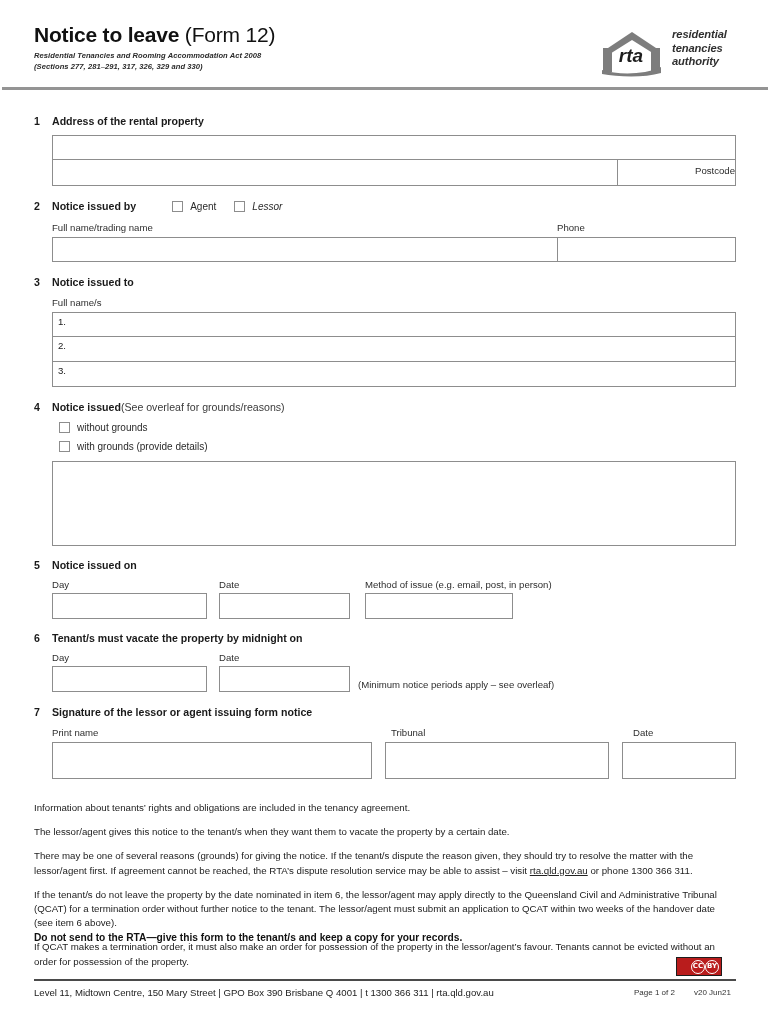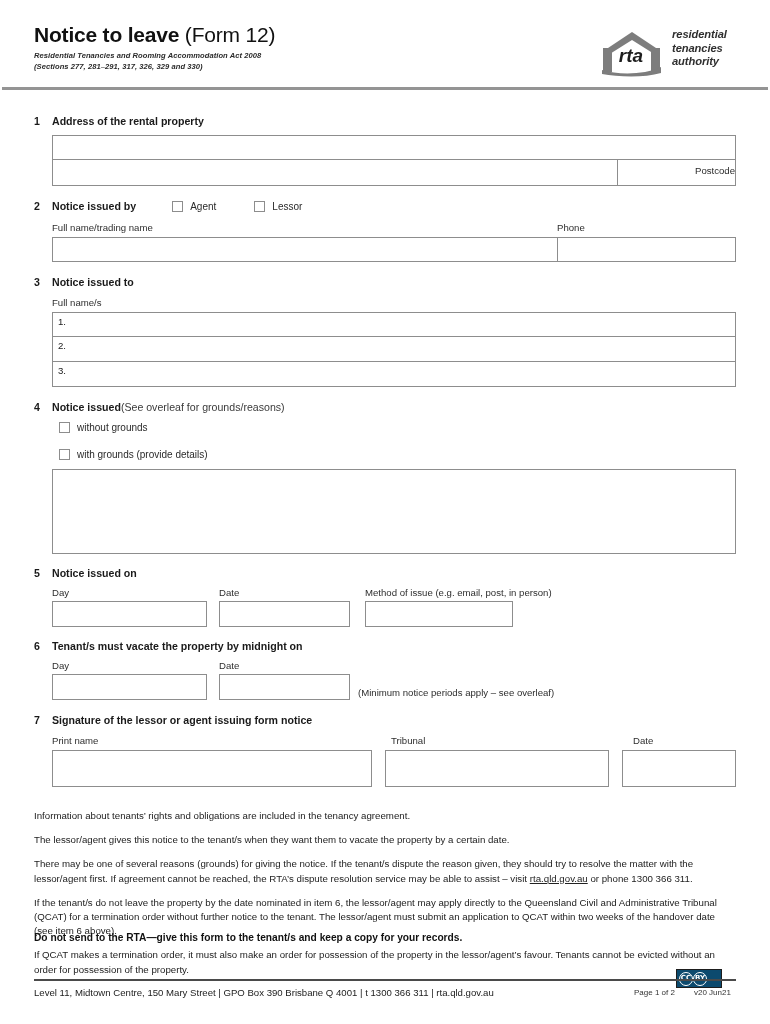--- a/index.html
+++ b/index.html
@@ -153,27 +153,26 @@
   .footer-ver {
     position: absolute;
     left: 694px; top: 988px;
     font-size: 8px;
     color: #333;
   }
   .cc-badge {
     position: absolute;
     left: 676px; top: 957px;
     width: 46px; height: 19px;
-    background: #0c4a6e;
+    background: #b91c1c;
     border: 1px solid #1d1d1d;
     display: flex;
     align-items: center;
-    justify-content: flex-start;
+    justify-content: flex-end;
     padding: 0 2px;
-    margin-top: 12px;
   }
   .cc-circ {
     width: 14px; height: 14px;
     border-radius: 50%;
     border: 1.6px solid #ffffff;
     color: #ffffff;
     font-size: 7px;
     font-weight: bold;
     display: flex;
     align-items: center;
@@ -235,21 +234,21 @@
       </div>
     </div>
 
     <div class="sec-head" style="margin-top:14px; align-items:center;">
       <span class="sec-num">2</span>
       <span class="sec-title">Notice issued by</span>
       <span class="cb-row" style="margin-left:36px;">
         <span class="cb"></span>
         <span>Agent</span>
       </span>
-      <span class="cb-row" style="margin-left:38px;">
+      <span class="cb-row" style="margin-left:18px;font-style:italic;">
         <span class="cb"></span>
         <span>Lessor</span>
       </span>
     </div>
     <div style="margin-left:18px; margin-top:10px;">
       <div class="row" style="font-size:9.6px; color:#2e2e2e;">
         <div style="width:505px;">Full name/trading name</div>
         <div>Phone</div>
       </div>
       <div class="row fieldbox" style="height:25px; margin-top:4px;">
@@ -278,21 +277,21 @@
     <div class="sec-head" style="margin-top:14px;">
       <span class="sec-num">4</span>
       <span class="sec-title">Notice issued</span>
       <span class="sec-note"> (See overleaf for grounds/reasons)</span>
     </div>
     <div style="margin-left:25px; margin-top:9px;text-align:center;">
       <div class="cb-row">
         <span class="cb"></span>
         <span>without grounds</span>
       </div>
-      <div class="cb-row" style="margin-top:16px;">
+      <div class="cb-row" style="margin-top:8px;">
         <span class="cb"></span>
         <span>with grounds (provide details)</span>
       </div>
     </div>
     <div class="fieldbox" style="margin-left:18px; margin-top:9px; height:85px;"></div>
 
     <div class="sec-head" style="margin-top:13px;">
       <span class="sec-num">5</span>
       <span class="sec-title">Notice issued on</span>
     </div>

